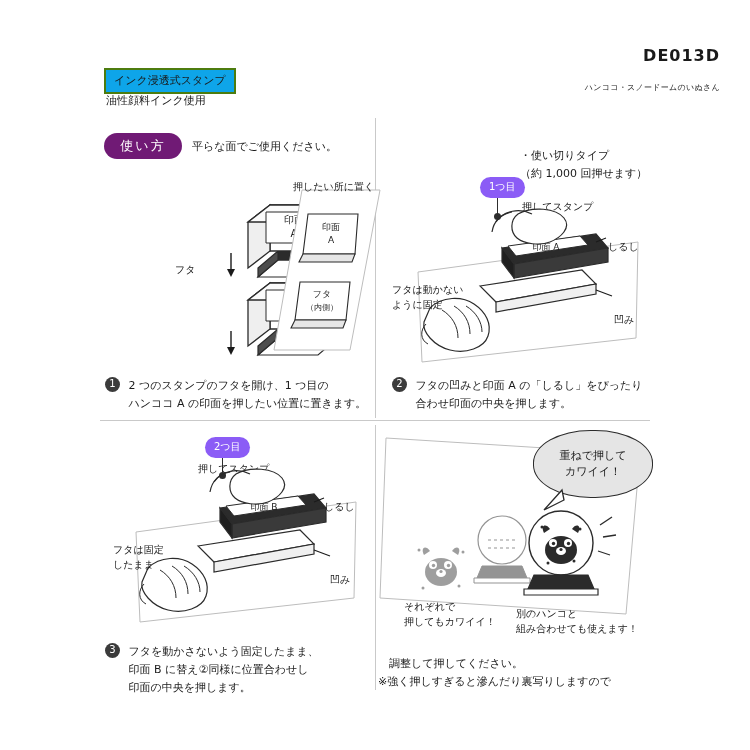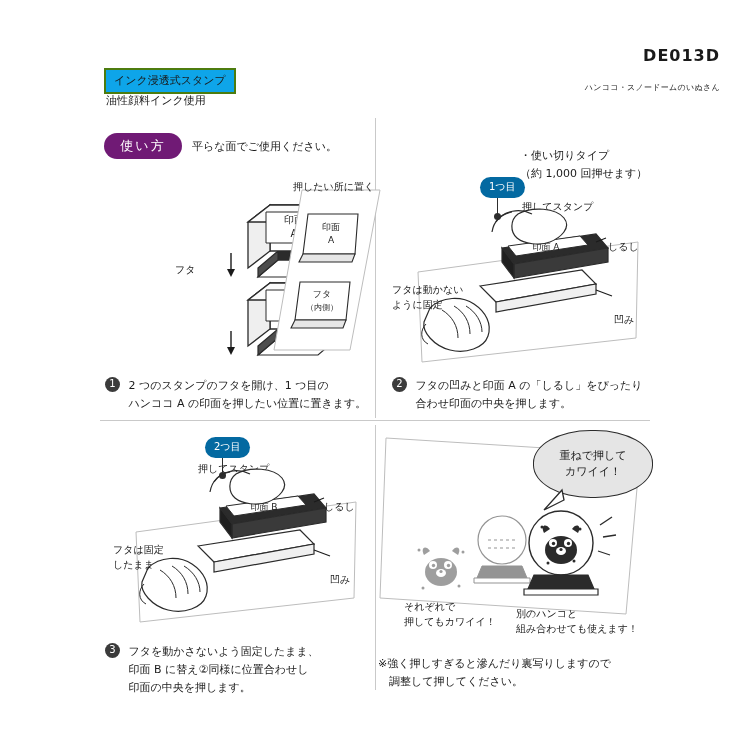--- a/index.html
+++ b/index.html
@@ -53,21 +53,21 @@
   .num{
     width:15px;height:15px;border-radius:50%;background:#3b3b3b;color:#fff;
     font-size:10px;display:inline-flex;align-items:center;justify-content:center;
     vertical-align:top;margin-right:5px;
   }
   .step-text{position:absolute;font-size:11px;line-height:1.65;}
   .step-text .body{display:inline-block;vertical-align:top;}
 
   
   .badge{
-    position:absolute;background:#0369a1;color:#fff;border-radius:11px;
+    position:absolute;background:#8b5cf6;color:#fff;border-radius:11px;
     font-size:10px;padding:3px 9px 4px 9px;
   }
   .badge-tail{
     position:absolute;width:1px;height:16px;background:#2e2e2e;
   }
   .badge-dot{
     position:absolute;width:7px;height:7px;border-radius:50%;background:#2e2e2e;
   }
 
   
@@ -341,17 +341,17 @@
   <div class="step-text" style="left:105px;top:643px;width:280px;">
     <span class="num">3</span>
     <span class="body">
       <span>フタを動かさないよう固定したまま、</span><br>
       <span>印面 B に替え②同様に位置合わせし</span><br>
       <span>印面の中央を押します。</span>
     </span>
   </div>
 
   <div class="note" style="left:378px;top:655px;width:290px;">
+    <div>　調整して押してください。</div>
     <div>※強く押しすぎると滲んだり裏写りしますので</div>
-    <div>　調整して押してください。</div>
   </div>
 
 </div>
 
 </body></html>

